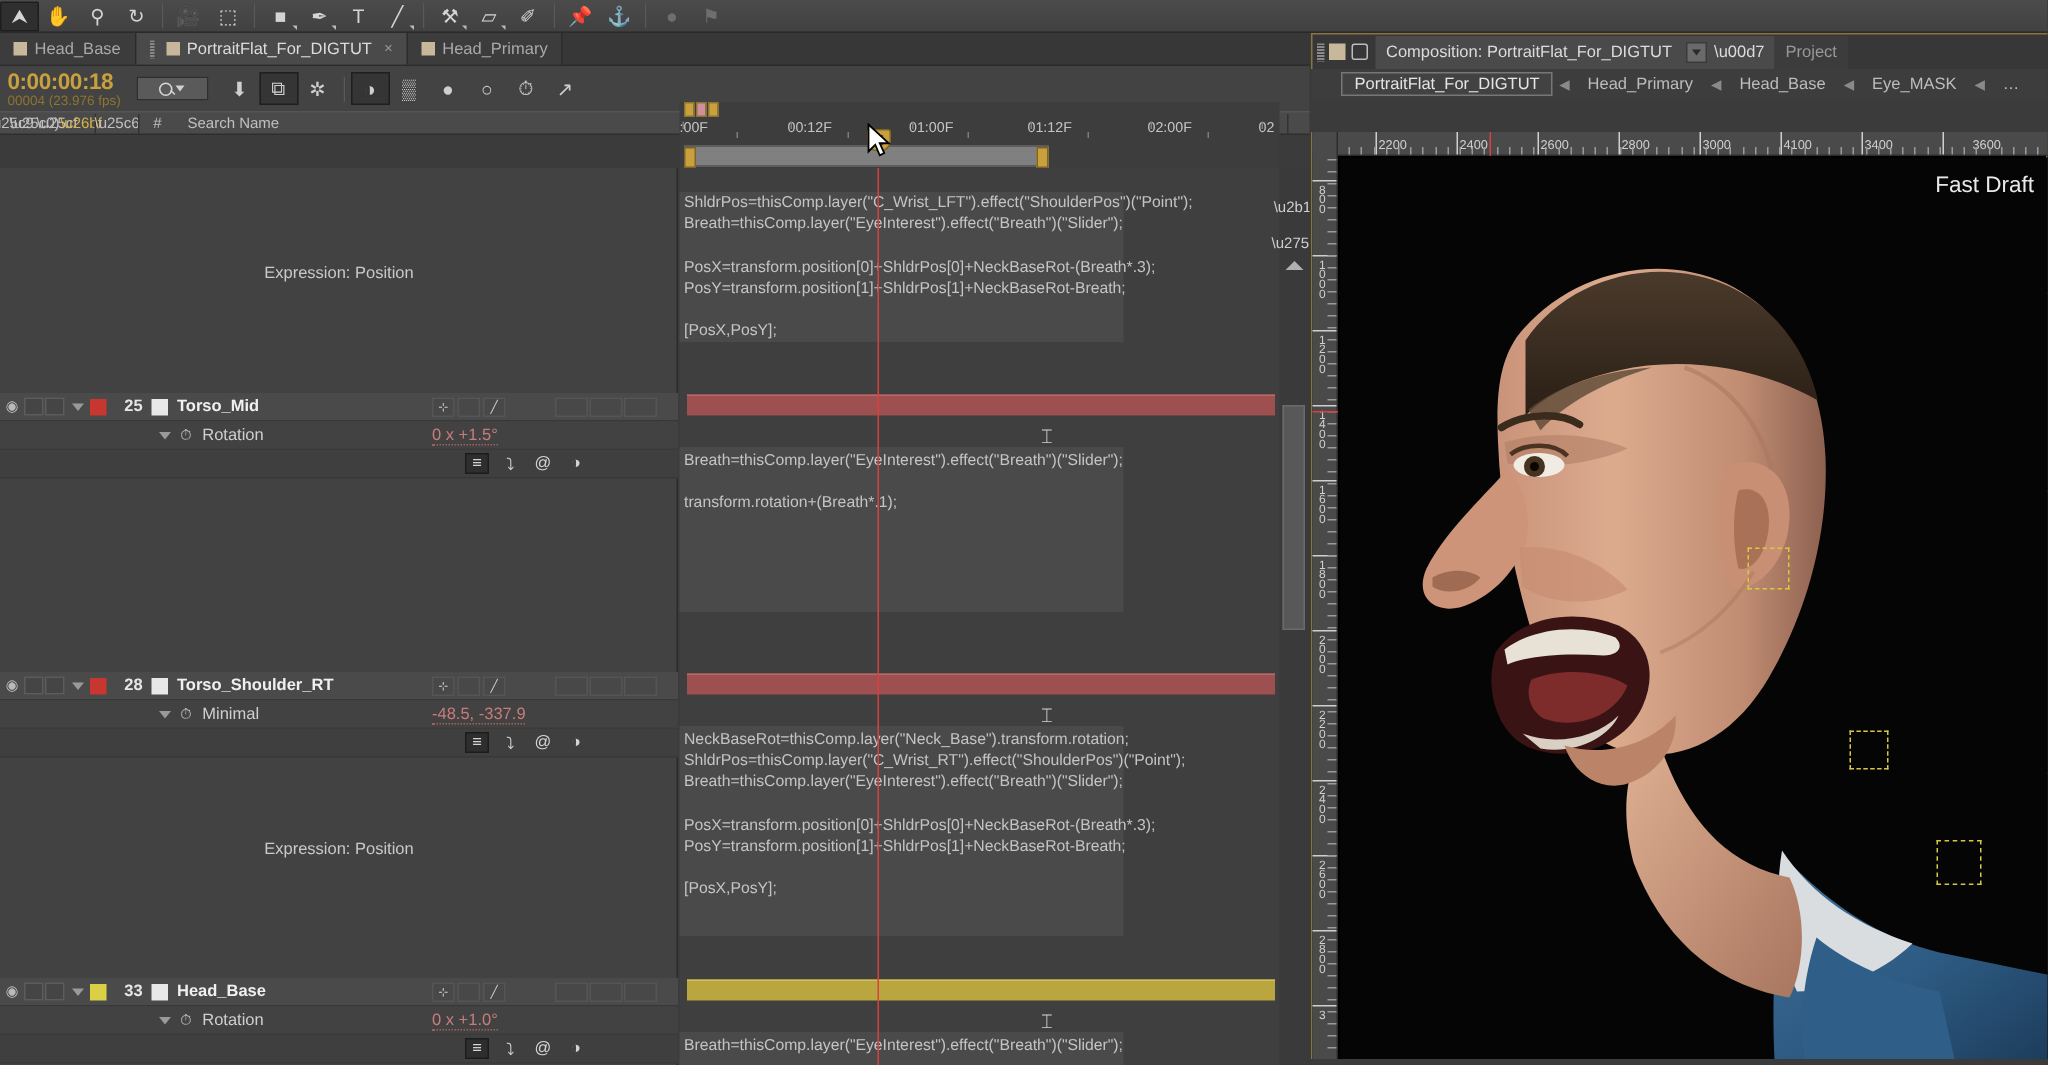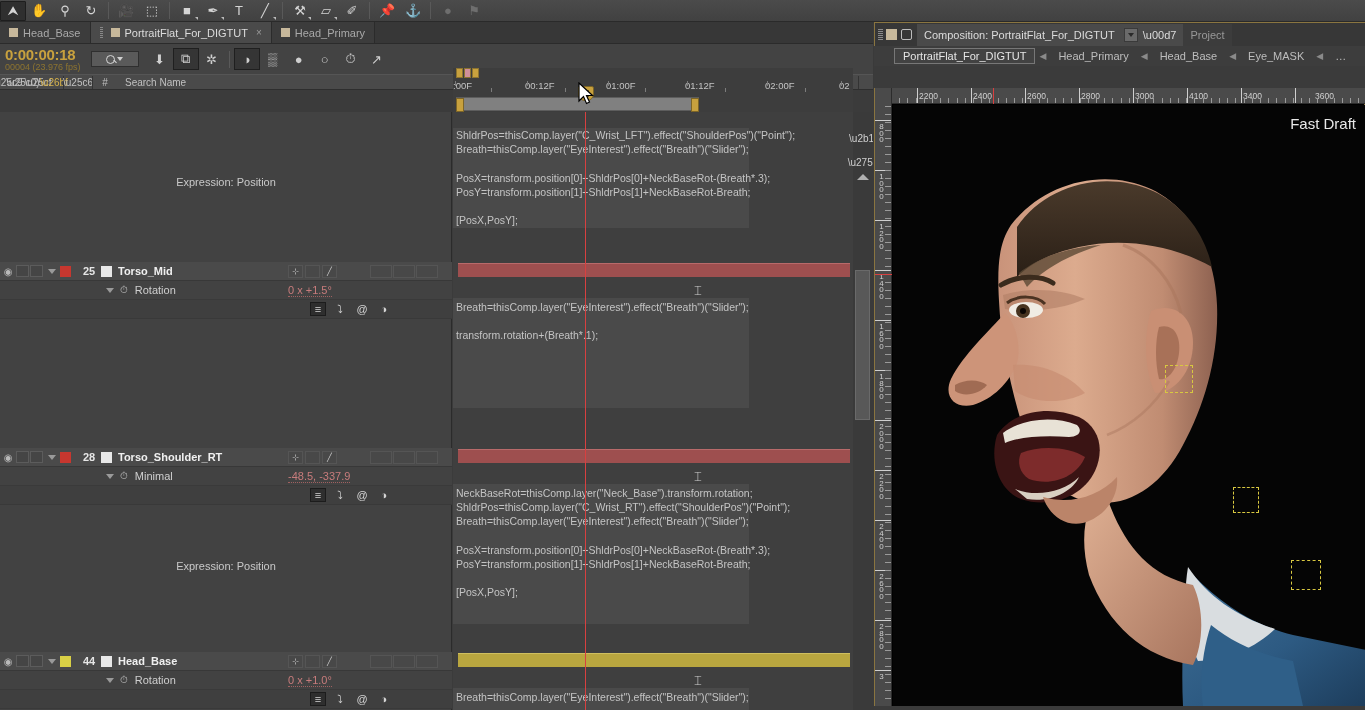--- a/index.html
+++ b/index.html
@@ -398,21 +398,21 @@
               <span class="eicon">◑</span>
             </div>
           </div>
           <div class="exprlabel" style="position: absolute; left: 0px; top: 448px;">Expression: Position</div>
           <div class="lrow" style="position: absolute; left: 0px; top: 540px; width: 452px;">
             <span class="eye">◉</span>
             <span class="box"></span>
             <span class="box"></span>
             <span class="tri"></span>
             <span class="colorchip" style="background: rgb(217, 208, 70);"></span>
-            <span class="num">44</span>
+            <span class="num">33</span>
             <span class="srcchip"></span>
             <span class="lname">Head_Base</span>
             <span class="switches">
               <span class="sw">⊹</span>
               <span class="sw blank"></span>
               <span class="sw">╱</span>
             </span>
             <span class="modes">
               <span></span>
               <span></span>

